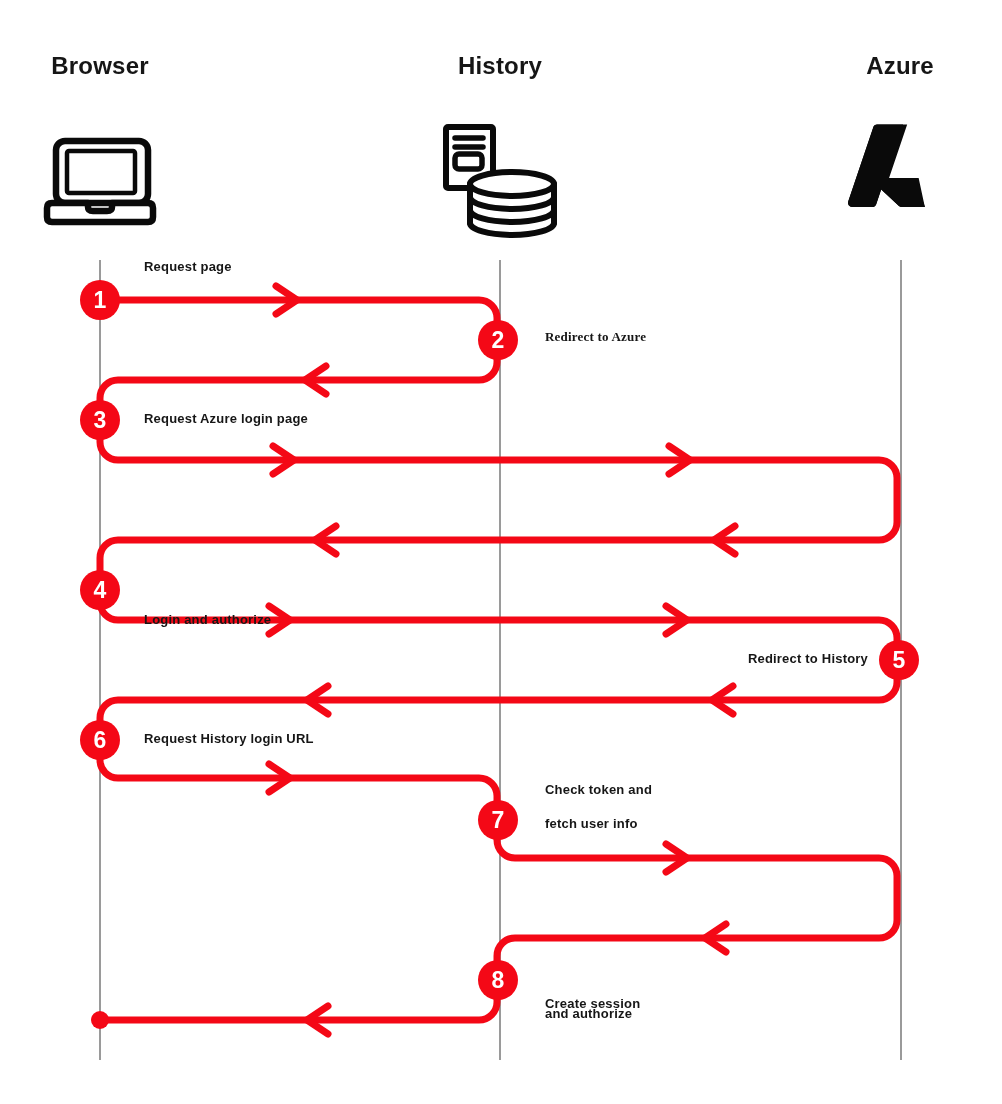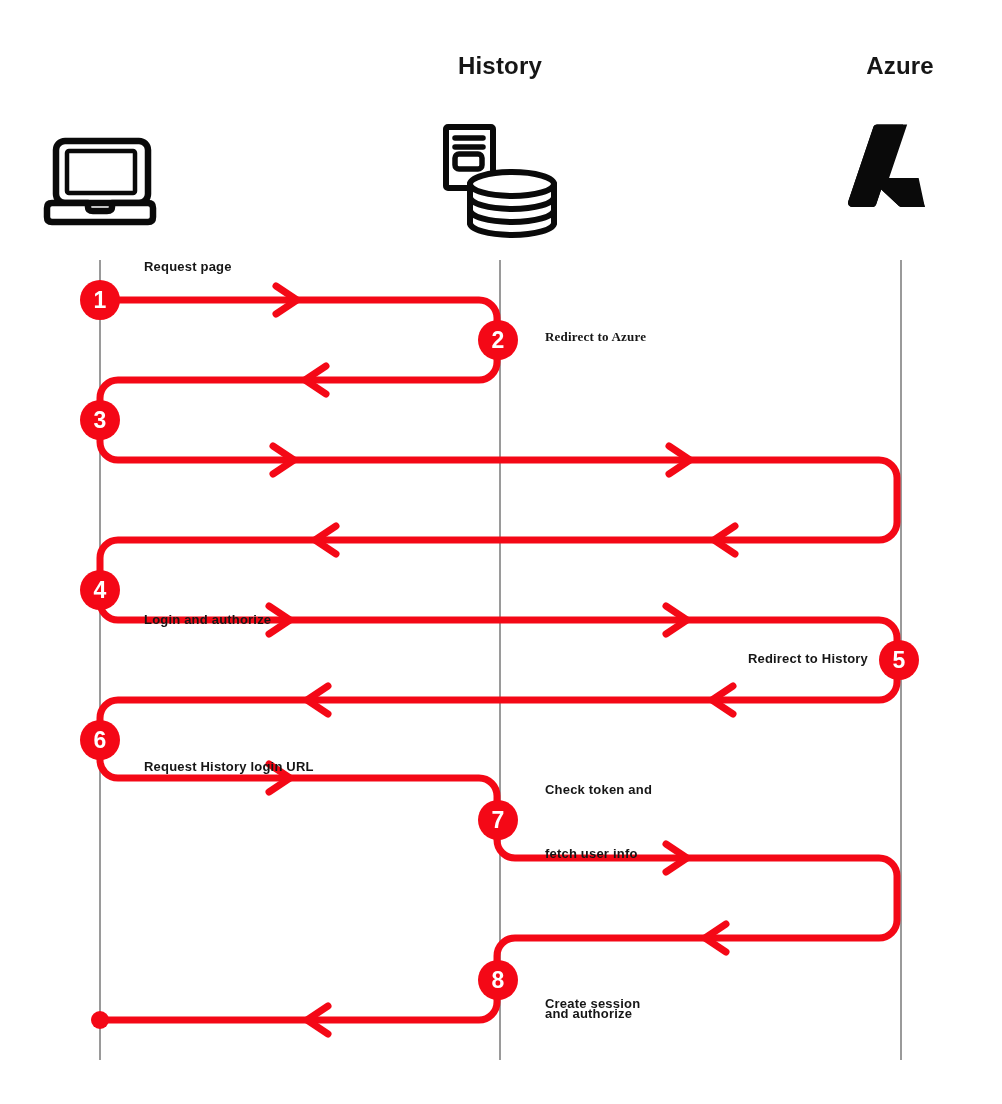--- a/index.html
+++ b/index.html
@@ -23,20 +23,21 @@
     font-family:"Liberation Sans", sans-serif;
     font-size:23px; font-weight:700; fill:#ffffff;
     text-anchor:middle;
   }
 </style>
 </head>
 <body>
 
 <div class="stage">
 
+  <div class="actor-name" style="left:0px;">Browser</div>
   <div class="actor-name" style="left:400px;">History</div>
   <div class="actor-name" style="left:800px;">Azure</div>
 
   <svg class="icon-svg" style="left:40px; top:133px;" width="120" height="95" viewBox="0 0 120 95">
     <g fill="#ffffff" stroke-linejoin="round" stroke="#0a0a0a">
       <rect x="16" y="8" width="92" height="62" rx="9" stroke-width="6.5"></rect>
       <rect x="27" y="18" width="68" height="42" rx="2" stroke-width="4.5"></rect>
       <path stroke-width="6.5" d="M12,70 L48,70 L48,74 Q48,78 53,78 L67,78 Q72,78 72,74 L72,70 L108,70 Q113,70 113,75 L113,84 Q113,89 108,89 L12,89 Q7,89 7,84 L7,75 Q7,70 12,70 Z"></path>
     </g>
   </svg>
@@ -122,21 +123,22 @@
       <text class="circle-num" x="100" y="598">4</text>
       <text class="circle-num" x="899" y="668">5</text>
       <text class="circle-num" x="100" y="748">6</text>
       <text class="circle-num" x="498" y="828">7</text>
       <text class="circle-num" x="498" y="988">8</text>
     </g>
   </svg>
 
   <div class="step-label" style="left:144px; top:255px;">Request page</div>
   <div class="step-label" style="left:545px; top:325px;font-family:Liberation Serif, serif;">Redirect to Azure</div>
+  <div class="step-label" style="left:144px; top:407px;">Request Azure login page</div>
   <div class="step-label" style="left:144px; top:576px;margin-top:32px;">Login and authorize</div>
   <div class="step-label" style="right:134px; top:647px; text-align:right;">Redirect to History</div>
-  <div class="step-label" style="left:144px; top:727px;margin-top:28px;">Request History login URL</div>
+  <div class="step-label" style="left:144px; top:727px;">Request History login URL</div>
   <div class="step-label" style="left:545px; top:778px;">Check token and</div>
-  <div class="step-label" style="left:545px; top:842px;">fetch user info</div>
+  <div class="step-label" style="left:545px; top:812px;">fetch user info</div>
   <div class="step-label" style="left:545px; top:968px;margin-top:24px;">Create session</div>
   <div class="step-label" style="left:545px; top:1002px;">and authorize</div>
 
 </div>
 
 </body></html>

